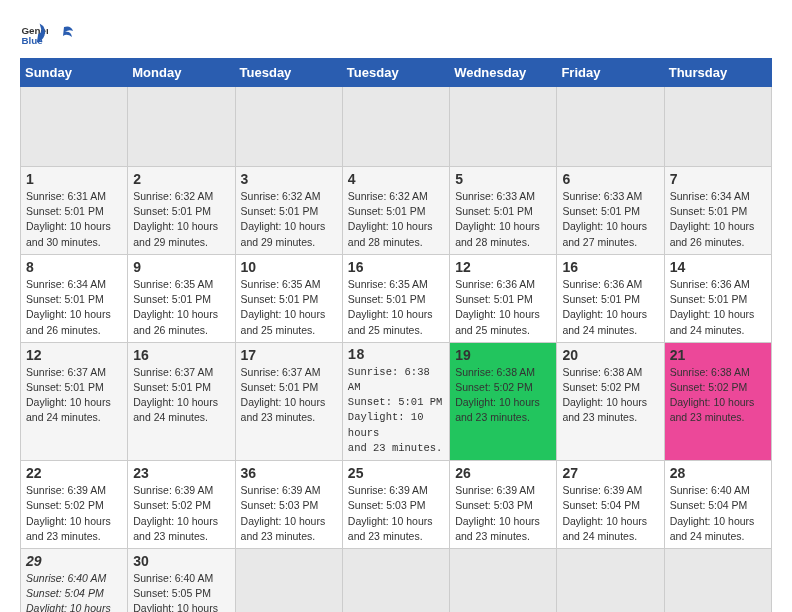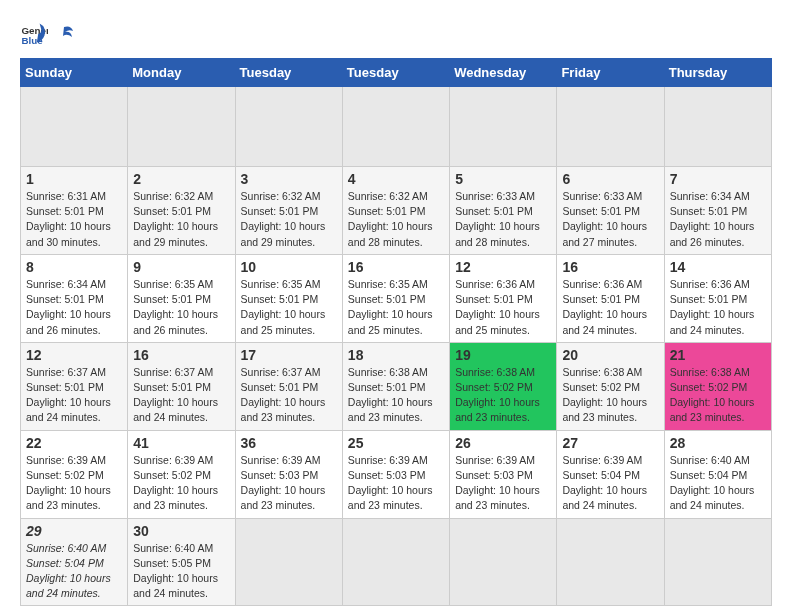--- a/index.html
+++ b/index.html
@@ -251,21 +251,21 @@
 Daylight: 10 hours
 and 24 minutes.</div>
         </td>
         <td style="background-color: rgb(245, 245, 245);">
           <span class="day-number">17</span>
           <div class="day-info" style="white-space: pre-line;">Sunrise: 6:37 AM
 Sunset: 5:01 PM
 Daylight: 10 hours
 and 23 minutes.</div>
         </td>
-        <td style="background-color: rgb(245, 245, 245);">
+        <td style="background-color: rgb(245, 245, 245); font-family: Liberation Mono, monospace;">
           <span class="day-number">18</span>
           <div class="day-info" style="white-space: pre-line;">Sunrise: 6:38 AM
 Sunset: 5:01 PM
 Daylight: 10 hours
 and 23 minutes.</div>
         </td>
         <td style="background-color: #22c55e;">
           <span class="day-number">19</span>
           <div class="day-info" style="white-space: pre-line;">Sunrise: 6:38 AM
 Sunset: 5:02 PM
@@ -289,21 +289,21 @@
       </tr>
       <tr>
         <td>
           <span class="day-number">22</span>
           <div class="day-info" style="white-space: pre-line;">Sunrise: 6:39 AM
 Sunset: 5:02 PM
 Daylight: 10 hours
 and 23 minutes.</div>
         </td>
         <td>
-          <span class="day-number">41</span>
+          <span class="day-number">23</span>
           <div class="day-info" style="white-space: pre-line;">Sunrise: 6:39 AM
 Sunset: 5:02 PM
 Daylight: 10 hours
 and 23 minutes.</div>
         </td>
         <td>
           <span class="day-number">36</span>
           <div class="day-info" style="white-space: pre-line;">Sunrise: 6:39 AM
 Sunset: 5:03 PM
 Daylight: 10 hours

